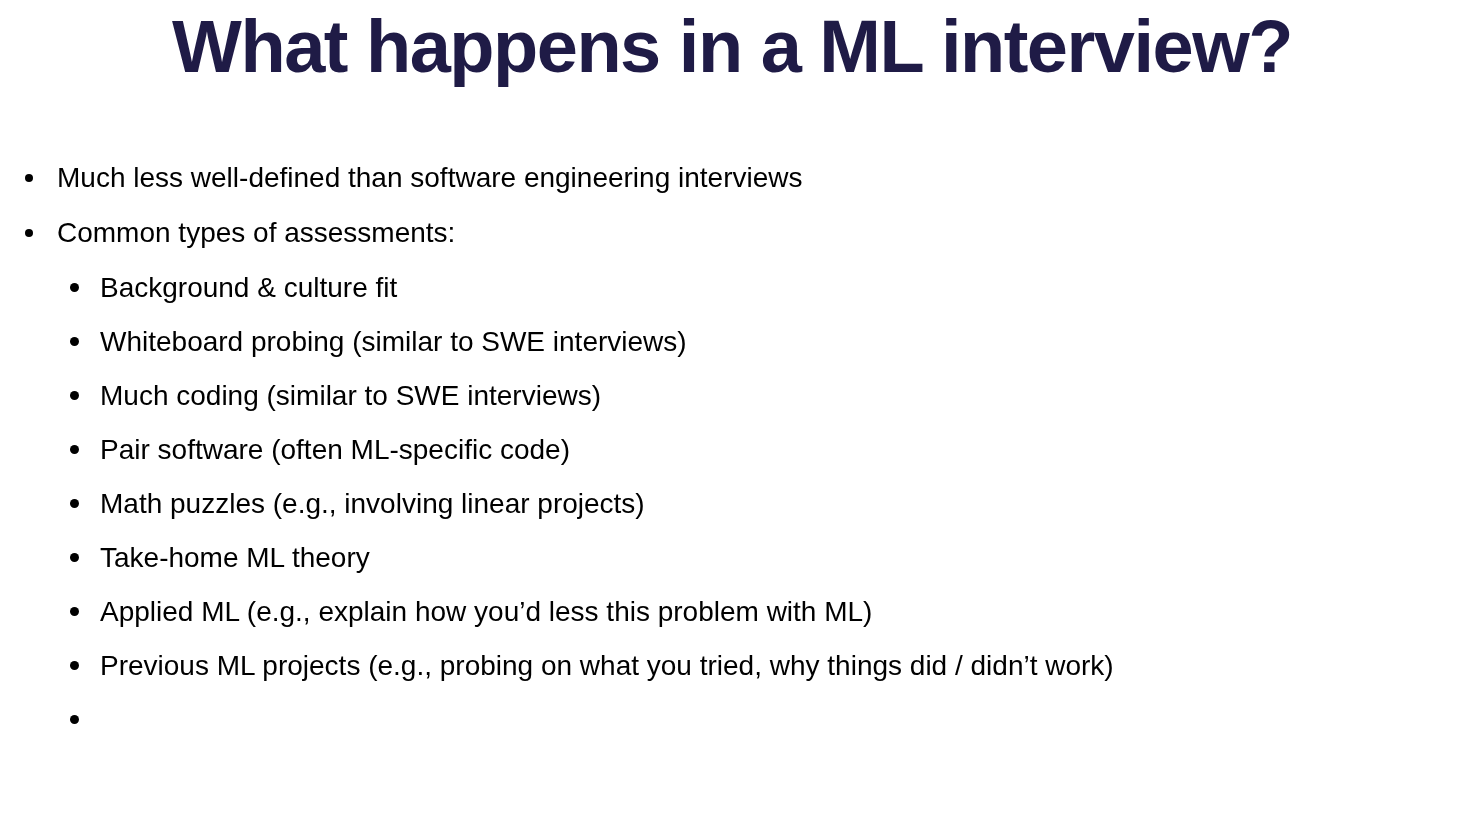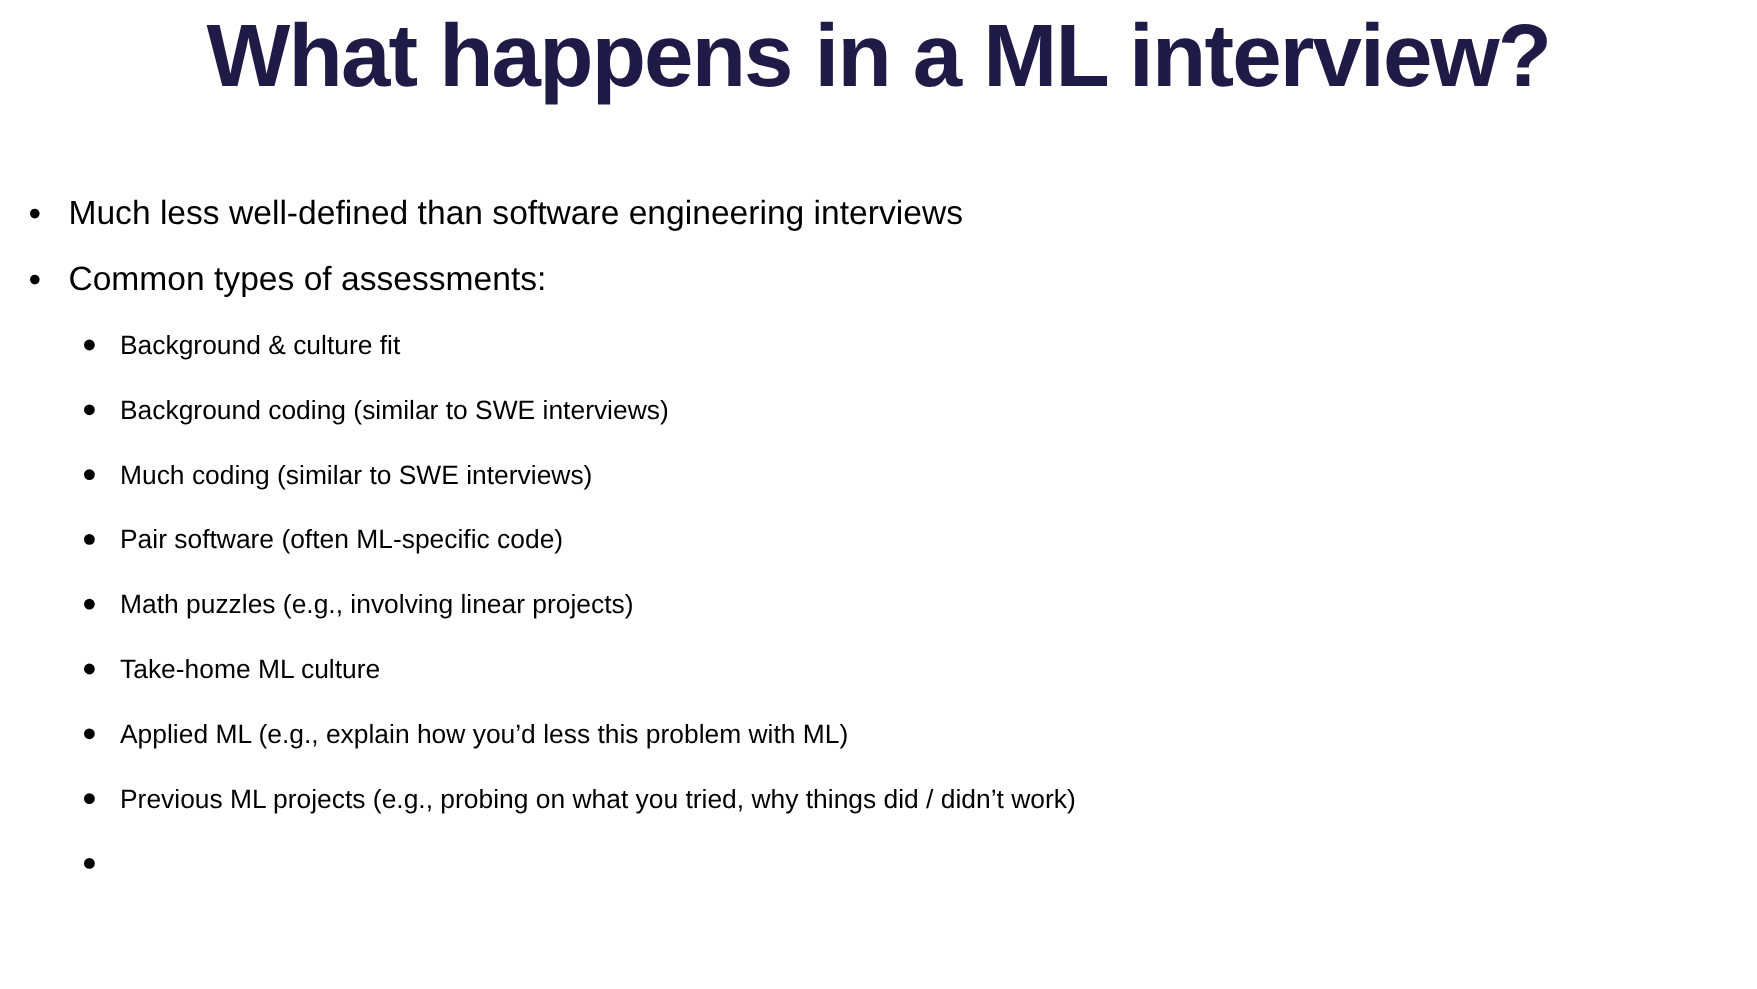--- a/index.html
+++ b/index.html
@@ -43,21 +43,21 @@
   ul.level2 {
     list-style: none;
     margin: 11px 0 0 13px;
     padding: 0;
   }
   ul.level2 > li {
     position: relative;
     padding-left: 30px;
     margin-bottom: 10px;
     max-width: 1300px;
-    font-size: 22px;
+    font-size: 28px;
     line-height: 44px;
     color: #000000;
   }
   .dot {
     position: absolute;
     left: 0;
     top: 18px;
     width: 8px;
     height: 8px;
     border-radius: 50%;
@@ -87,37 +87,37 @@
       <span class="dot"></span>
       <span>Common types of assessments:</span>
 
       <ul class="level2">
         <li>
           <span class="dot"></span>
           <span>Background &amp; culture fit</span>
         </li>
         <li>
           <span class="dot"></span>
-          <span>Background coding (similar to SWE interviews)</span>
+          <span>Whiteboard probing (similar to SWE interviews)</span>
         </li>
         <li>
           <span class="dot"></span>
           <span>Much coding (similar to SWE interviews)</span>
         </li>
         <li>
           <span class="dot"></span>
           <span>Pair software (often ML-specific code)</span>
         </li>
         <li>
           <span class="dot"></span>
           <span>Math puzzles (e.g., involving linear projects)</span>
         </li>
         <li>
           <span class="dot"></span>
-          <span>Take-home ML culture</span>
+          <span>Take-home ML theory</span>
         </li>
         <li>
           <span class="dot"></span>
           <span>Applied ML (e.g., explain how you’d less this problem with ML)</span>
         </li>
         <li>
           <span class="dot"></span>
           <span>Previous ML projects (e.g., probing on what you tried, why things did / didn’t work)</span>
         </li>
         <li>

